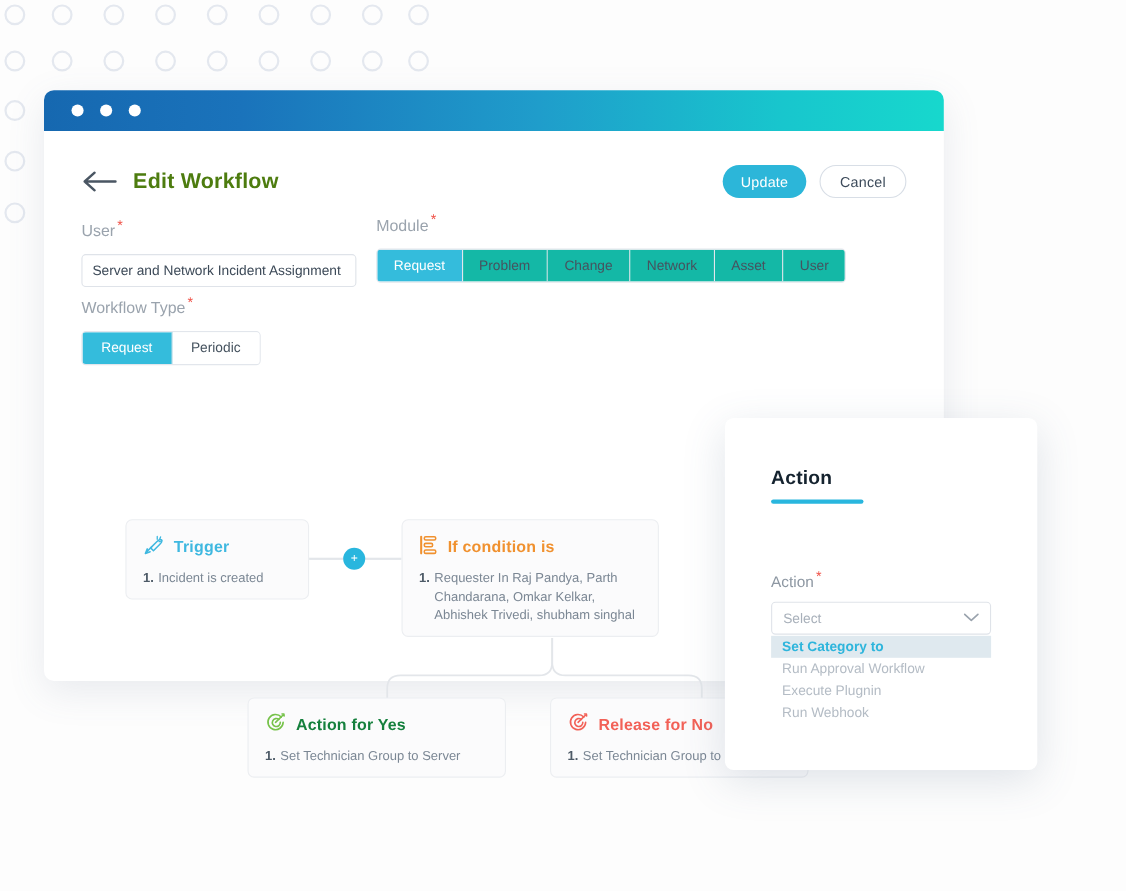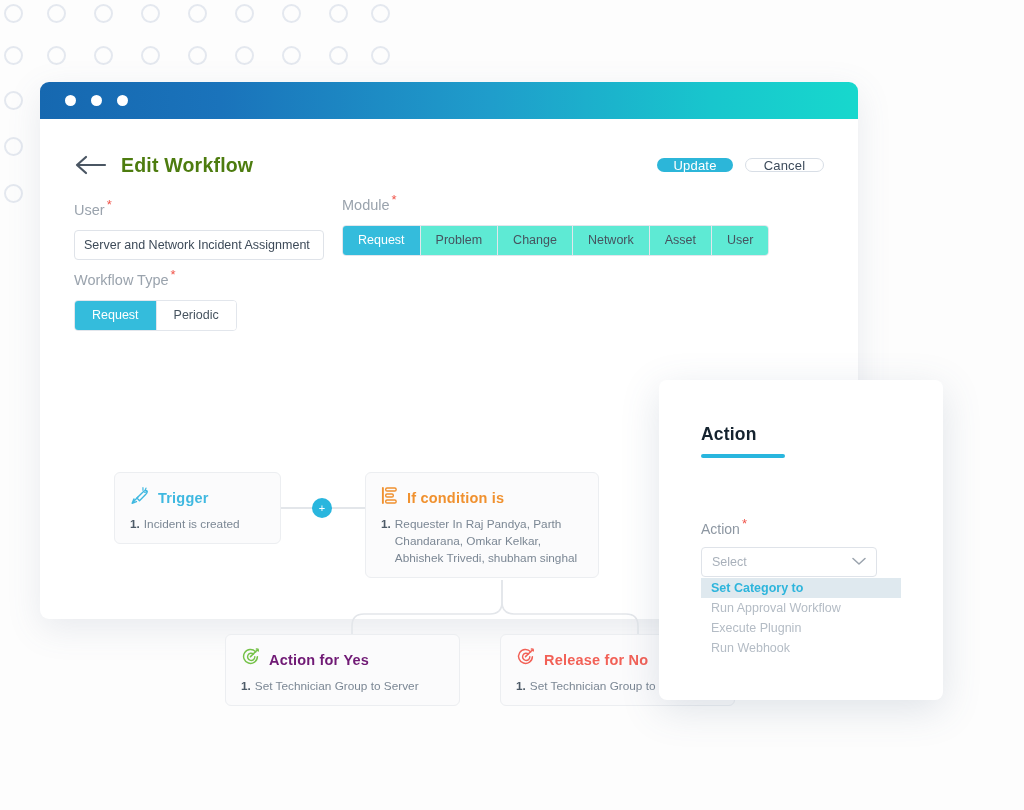--- a/index.html
+++ b/index.html
@@ -34,21 +34,21 @@
   .tb-dot { width: 11px; height: 11px; border-radius: 50%; background: #ffffff; }
 
   #body-pad { padding: 29px 34px 0 34px; position: relative; height: 500px; }
 
   
   #pagehead { display: flex; align-items: center; height: 34px; }
   #back-arrow { width: 34px; height: 22px; flex: none; margin-right: 13px; }
   #page-title { font-size: 19.5px; font-weight: bold; color: #4d7c0f; letter-spacing: .2px; }
   #head-btns { margin-left: auto; display: flex; gap: 12px; }
   .pill {
-    height: 14px; border-radius: 16px; font-size: 13px;
+    height: 30px; border-radius: 16px; font-size: 13px;
     display: flex; align-items: center; justify-content: center;
     cursor: pointer; letter-spacing: .2px;
   }
   #btn-update { width: 76px; background: #2cb6d9; color: #fff; border: none; }
   #btn-cancel { width: 79px; background: #fff; color: #3c4a5a; border: 1px solid #d8dee6; }
 
   
   .fld-label {
     font-size: 14.5px; color: #9aa3ad; font-weight: normal;
   }
@@ -64,21 +64,21 @@
 
   #module-block { position: absolute; left: 302px; top: 73px; }
   #module-tabs {
     margin-top: 12px; display: flex;
     border: 1px solid #e2e6ec; border-radius: 4px; overflow: hidden;
     background: #fff; width: fit-content;
   }
   .mtab {
     height: 29px; padding: 0 15px; font-size: 12.5px; color: #46535f;
     display: flex; align-items: center; justify-content: center;
-    border-right: 1px solid #e2e6ec; cursor: pointer; background: #5eead4;
+    border-right: 1px solid #e2e6ec; cursor: pointer; background: #14b8a6;
   }
   .mtab:last-child { border-right: none; }
   .mtab.active { background: #34bcdc; color: #fff; }
 
   #wftype-block { position: absolute; left: 34px; top: 148px; }
   #wf-tabs {
     margin-top: 12px; display: flex;
     border: 1px solid #e2e6ec; border-radius: 4px; overflow: hidden;
     background: #fff; width: fit-content;
   }
@@ -103,21 +103,21 @@
     font-size: 11.8px; color: #7b8794; line-height: 1.45;
     display: flex; gap: 4px;
   }
   .node-num { font-weight: bold; color: #4d5a67; flex: none; }
 
   #node-trigger { left: 74px; top: 108px; width: 167px; }
   #node-trigger .node-title { color: #3fb8e0; }
   #node-cond { left: 325px; top: 108px; width: 234px; }
   #node-cond .node-title { color: #f0912f; }
   #node-yes { left: 185px; top: 270px; width: 235px; }
-  #node-yes .node-title { color: #701a75; }
+  #node-yes .node-title { color: #15803d; }
   #node-no { left: 460px; top: 270px; width: 235px; }
   #node-no .node-title { color: #f26157; }
 
   #plus-node {
     position: absolute; left: 272px; top: 134px;
     width: 20px; height: 20px; border-radius: 50%;
     background: #29b6de; display: flex; align-items: center;
     justify-content: center; color: #fff; font-size: 11px;
     cursor: pointer; z-index: 4;
   }
@@ -127,21 +127,21 @@
   #action-panel {
     position: absolute; left: 659px; top: 380px;
     width: 284px; height: 320px; background: #fff;
     border-radius: 8px; box-shadow: 0 10px 38px rgba(80,100,130,0.17);
     padding: 44px 42px 0 42px; z-index: 30;
   }
   #action-heading { font-size: 17.5px; font-weight: bold; color: #15232f; letter-spacing: .2px; }
   #action-rule { margin-top: 9px; width: 84px; height: 3.5px; background: #29b6de; border-radius: 2px; }
   #action-field-label { margin-top: 58px; font-size: 14px; color: #8d97a2; }
   #action-select {
-    margin-top: 11px; width: 176px; height: 30px;
+    margin-top: 11px; width: 200px; height: 30px;
     border: 1px solid #dfe3e9; border-radius: 4px; background: #fff;
     display: flex; align-items: center; padding: 0 10px;
     font-size: 12.5px; color: #a8b0ba; cursor: pointer;
   }
   #chev { margin-left: auto; }
   #opt-list { width: 200px; margin-top: 1px; }
   .opt {
     height: 20px; display: flex; align-items: center;
     padding: 0 10px; font-size: 12.5px; color: #b4bcc5; cursor: pointer;
   }

